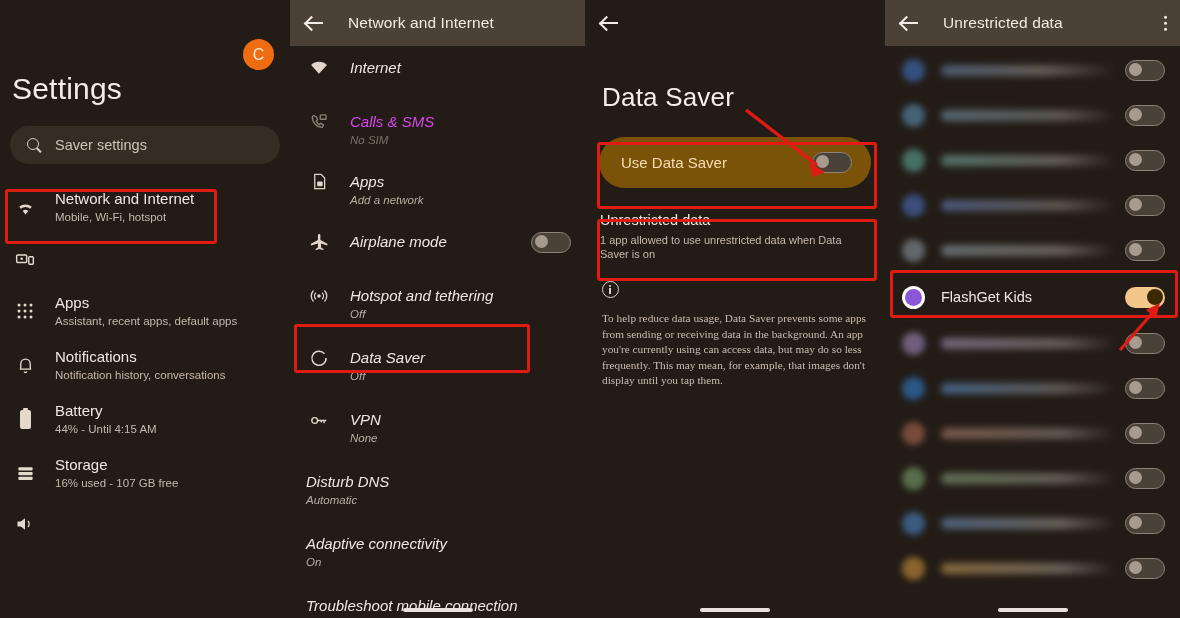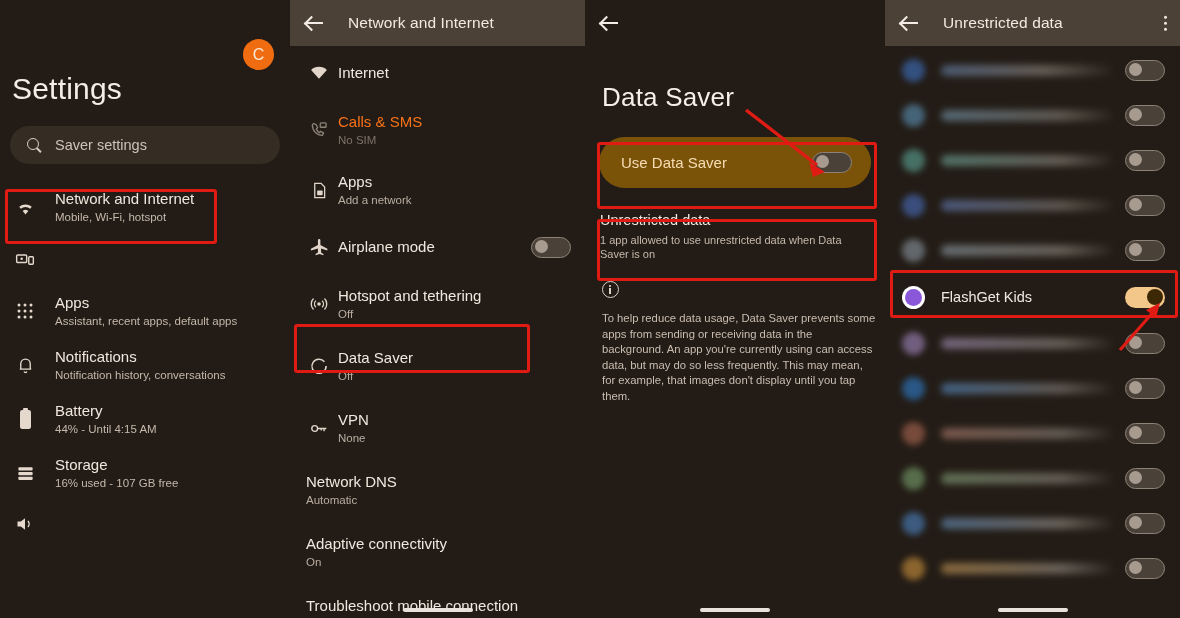--- a/index.html
+++ b/index.html
@@ -52,26 +52,26 @@
   .mag { width: 15px; height: 15px; position: relative; flex: none; }
   .mag::before { content: ""; position: absolute; width: 10px; height: 10px; border: 1.7px solid #d8ccc2; border-radius: 50%; left: 0; top: 0; }
   .mag::after { content: ""; position: absolute; width: 5.5px; height: 1.7px; background: #d8ccc2; transform: rotate(45deg); left: 8.5px; top: 11.5px; }
 
   .srow { display: flex; align-items: center; gap: 18px; padding: 9px 12px 9px 13px; min-height: 48px; cursor: pointer; }
   .srow .ico { width: 24px; flex: none; display: flex; justify-content: center; align-items: center; color: #e5d9ce; }
   .srow .txt .t { color: #f1e7de; font-size: 15px; line-height: 19px; }
   .srow .txt .s { color: #c5b8ac; font-size: 11.5px; line-height: 16px; margin-top: 1px; }
 
   
-  .nrow { display: flex; align-items: center; gap: 7px; padding: 12px 14px 12px 17px; min-height: 54px; cursor: pointer; position: relative; }
+  .nrow { display: flex; gap: 19px; padding: 12px 14px 12px 17px; min-height: 54px; cursor: pointer; position: relative; font-style: italic; }
   .nrow .ico { width: 24px; flex: none; display: flex; justify-content: center; color: #e2d6cb; }
   .nrow .txt { flex: 1; }
   .nrow .t { color: #f1e7de; font-size: 15px; line-height: 20px; }
   .nrow .s { color: #b9ada2; font-size: 11.5px; line-height: 15px; margin-top: 1px; }
-  .nrow.dim .t { color: #f97316; }
+  .nrow.dim .t { color: #d946ef; }
   .nrow.dim .s { color: #7d7view; }
   .nrow.dim .s { color: #7d7268; }
   .nrow.dim .ico { color: #8d8278; }
   .nrow.noico { padding-left: 16px; }
 
   
   .toggle { width: 40px; height: 21px; border-radius: 11px; position: relative; flex: none; cursor: pointer; }
   .toggle.off { background: #4a4139; border: 1.6px solid #8e8378; }
   .toggle.off .knob { position: absolute; width: 13px; height: 13px; border-radius: 50%; background: #a79b90; left: 3px; top: 2.3px; }
   .toggle.on { background: #f3c68a; }
@@ -83,21 +83,21 @@
     margin: 24px 14px 0 14px; background: #7a5309; border-radius: 26px;
     height: 51px; display: flex; align-items: center; padding: 0 19px 0 22px; cursor: pointer;
   }
   .ds-card .lbl { color: #f7ddb4; font-size: 15px; flex: 1; }
   .ds-unrestricted { margin: 23px 15px 0 15px; cursor: pointer; }
   .ds-unrestricted .t { color: #f2e8e0; font-size: 14.5px; line-height: 19px; }
   .ds-unrestricted .s { color: #c6b9ad; font-size: 11px; line-height: 14px; margin-top: 3px; }
   .info-ico { margin: 20px 0 0 17px; width: 17px; height: 17px; border: 1.5px solid #ddd2c8; border-radius: 50%; position: relative; }
   .info-ico::before { content:""; position:absolute; left: 6.2px; top: 3px; width: 1.6px; height: 1.6px; background:#ddd2c8; border-radius:50%; }
   .info-ico::after  { content:""; position:absolute; left: 6.2px; top: 6.3px; width: 1.6px; height: 6px; background:#ddd2c8; }
-  .ds-desc { color: #cabdb2; font-size: 11.3px; line-height: 15.5px; margin: 13px 8px 0 17px; }
+  .ds-desc { color: #cabdb2; font-size: 11.3px; line-height: 15.5px; margin: 13px 8px 0 17px; font-family: Liberation Serif, serif; }
 
   
   .urow { display: flex; align-items: center; padding: 0 15px 0 17px; height: 45px; cursor: pointer; }
   .urow .appicon { width: 23px; height: 23px; border-radius: 50%; flex: none; margin-right: 16px; }
   .urow .appname { flex: 1; color: #f2e8e1; font-size: 14.5px; }
   .blurname {
     flex: 1; height: 11px; margin-right: 12px; border-radius: 6px;
     filter: blur(3.6px); opacity: .55;
   }
   .blurrow .appicon { filter: blur(3.4px); opacity: .6; }
@@ -310,21 +310,21 @@
           </svg>
       </span>
       <span class="txt">
         <span class="t" style="display:block">VPN</span>
         <span class="s" style="display:block">None</span>
       </span>
     </div>
 
     <div class="nrow noico" style="padding-top:14px">
       <span class="txt">
-        <span class="t" style="display:block">Network DNS</span>
+        <span class="t" style="display:block">Disturb DNS</span>
         <span class="s" style="display:block">Automatic</span>
       </span>
     </div>
 
     <div class="nrow noico" style="padding-top:14px">
       <span class="txt">
         <span class="t" style="display:block">Adaptive connectivity</span>
         <span class="s" style="display:block">On</span>
       </span>
     </div>

